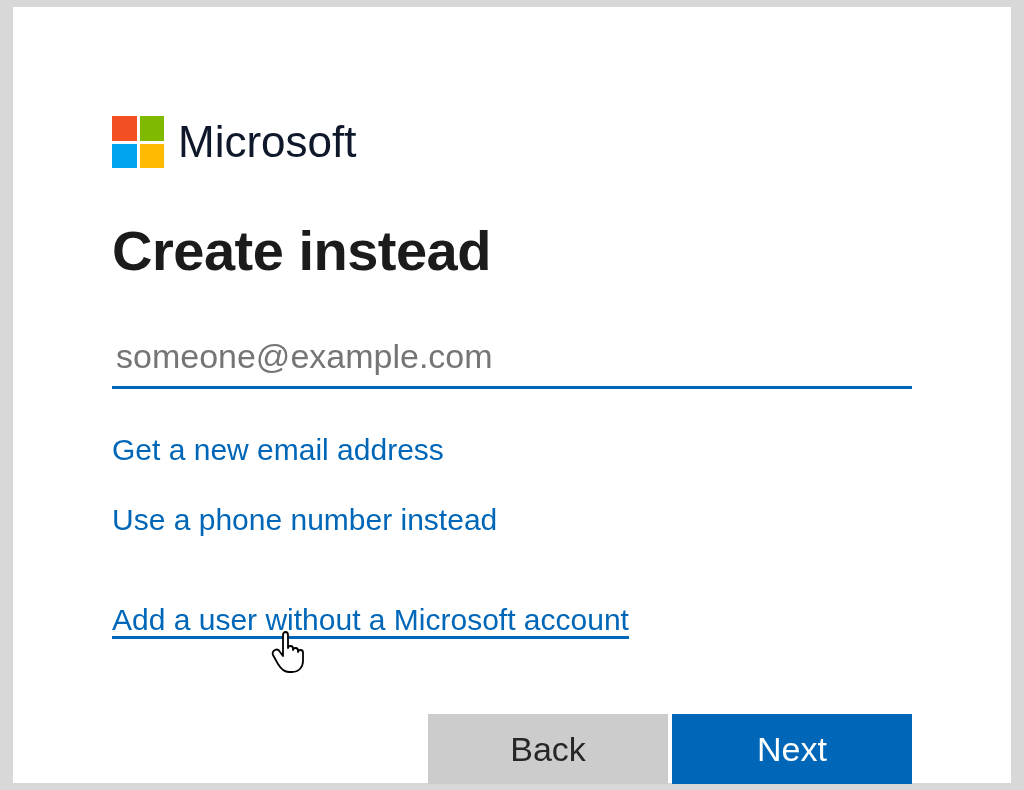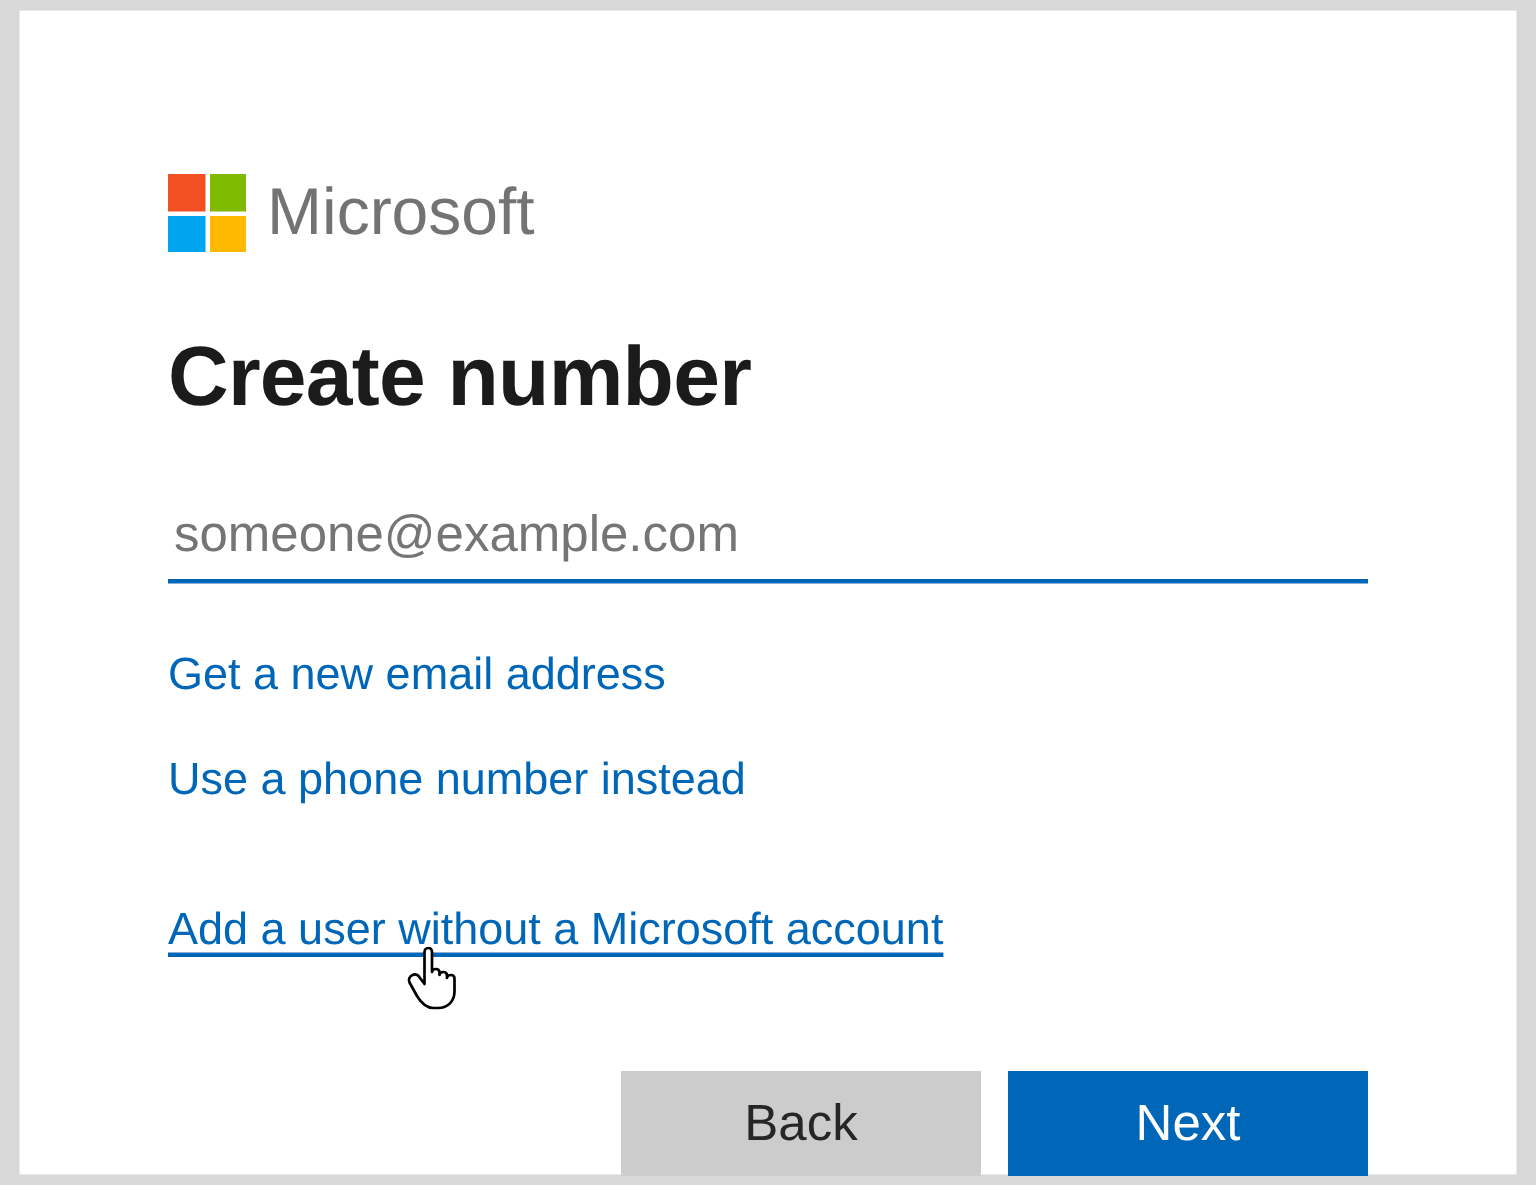--- a/index.html
+++ b/index.html
@@ -38,21 +38,21 @@
       display: grid;
       grid-template-columns: 1fr 1fr;
       grid-template-rows: 1fr 1fr;
       gap: 3px;
     }
     .ms-logo .sq1 { background: #f25022; }
     .ms-logo .sq2 { background: #7fba00; }
     .ms-logo .sq3 { background: #00a4ef; }
     .ms-logo .sq4 { background: #ffb900; }
     .brand-text {
-      color: #737373;
+      color: #0f172a;
       font-size: 44px;
       font-weight: 400;
     }
     .heading {
       color: #1b1b1b;
       font-size: 56px;
       font-weight: 600;
       letter-spacing: -0.5px;
       margin-bottom: 48px;
     }
@@ -83,21 +83,21 @@
     .link.underlined {
       text-decoration: underline;
       text-underline-offset: 6px;
       margin-top: 30px;
     }
     .button-row {
       position: absolute;
       bottom: 0;
       right: 100px;
       display: flex;
-      gap: 18px;
+      gap: 4px;
     }
     .btn {
       width: 240px;
       height: 70px;
       border: none;
       font-size: 34px;
       font-family: inherit;
       cursor: pointer;
       font-weight: 400;
     }
@@ -124,21 +124,21 @@
   <div class="logo-row">
     <div class="ms-logo">
       <div class="sq1"></div>
       <div class="sq2"></div>
       <div class="sq3"></div>
       <div class="sq4"></div>
     </div>
     <div class="brand-text">Microsoft</div>
   </div>
 
-  <h1 class="heading">Create number</h1>
+  <h1 class="heading">Create instead</h1>
 
   <input type="text" class="email-input" placeholder="someone@example.com" style="">
 
   <div>
     <a class="link">Get a new email address</a>
   </div>
   <div>
     <a class="link">Use a phone number instead</a>
   </div>
   <div>

